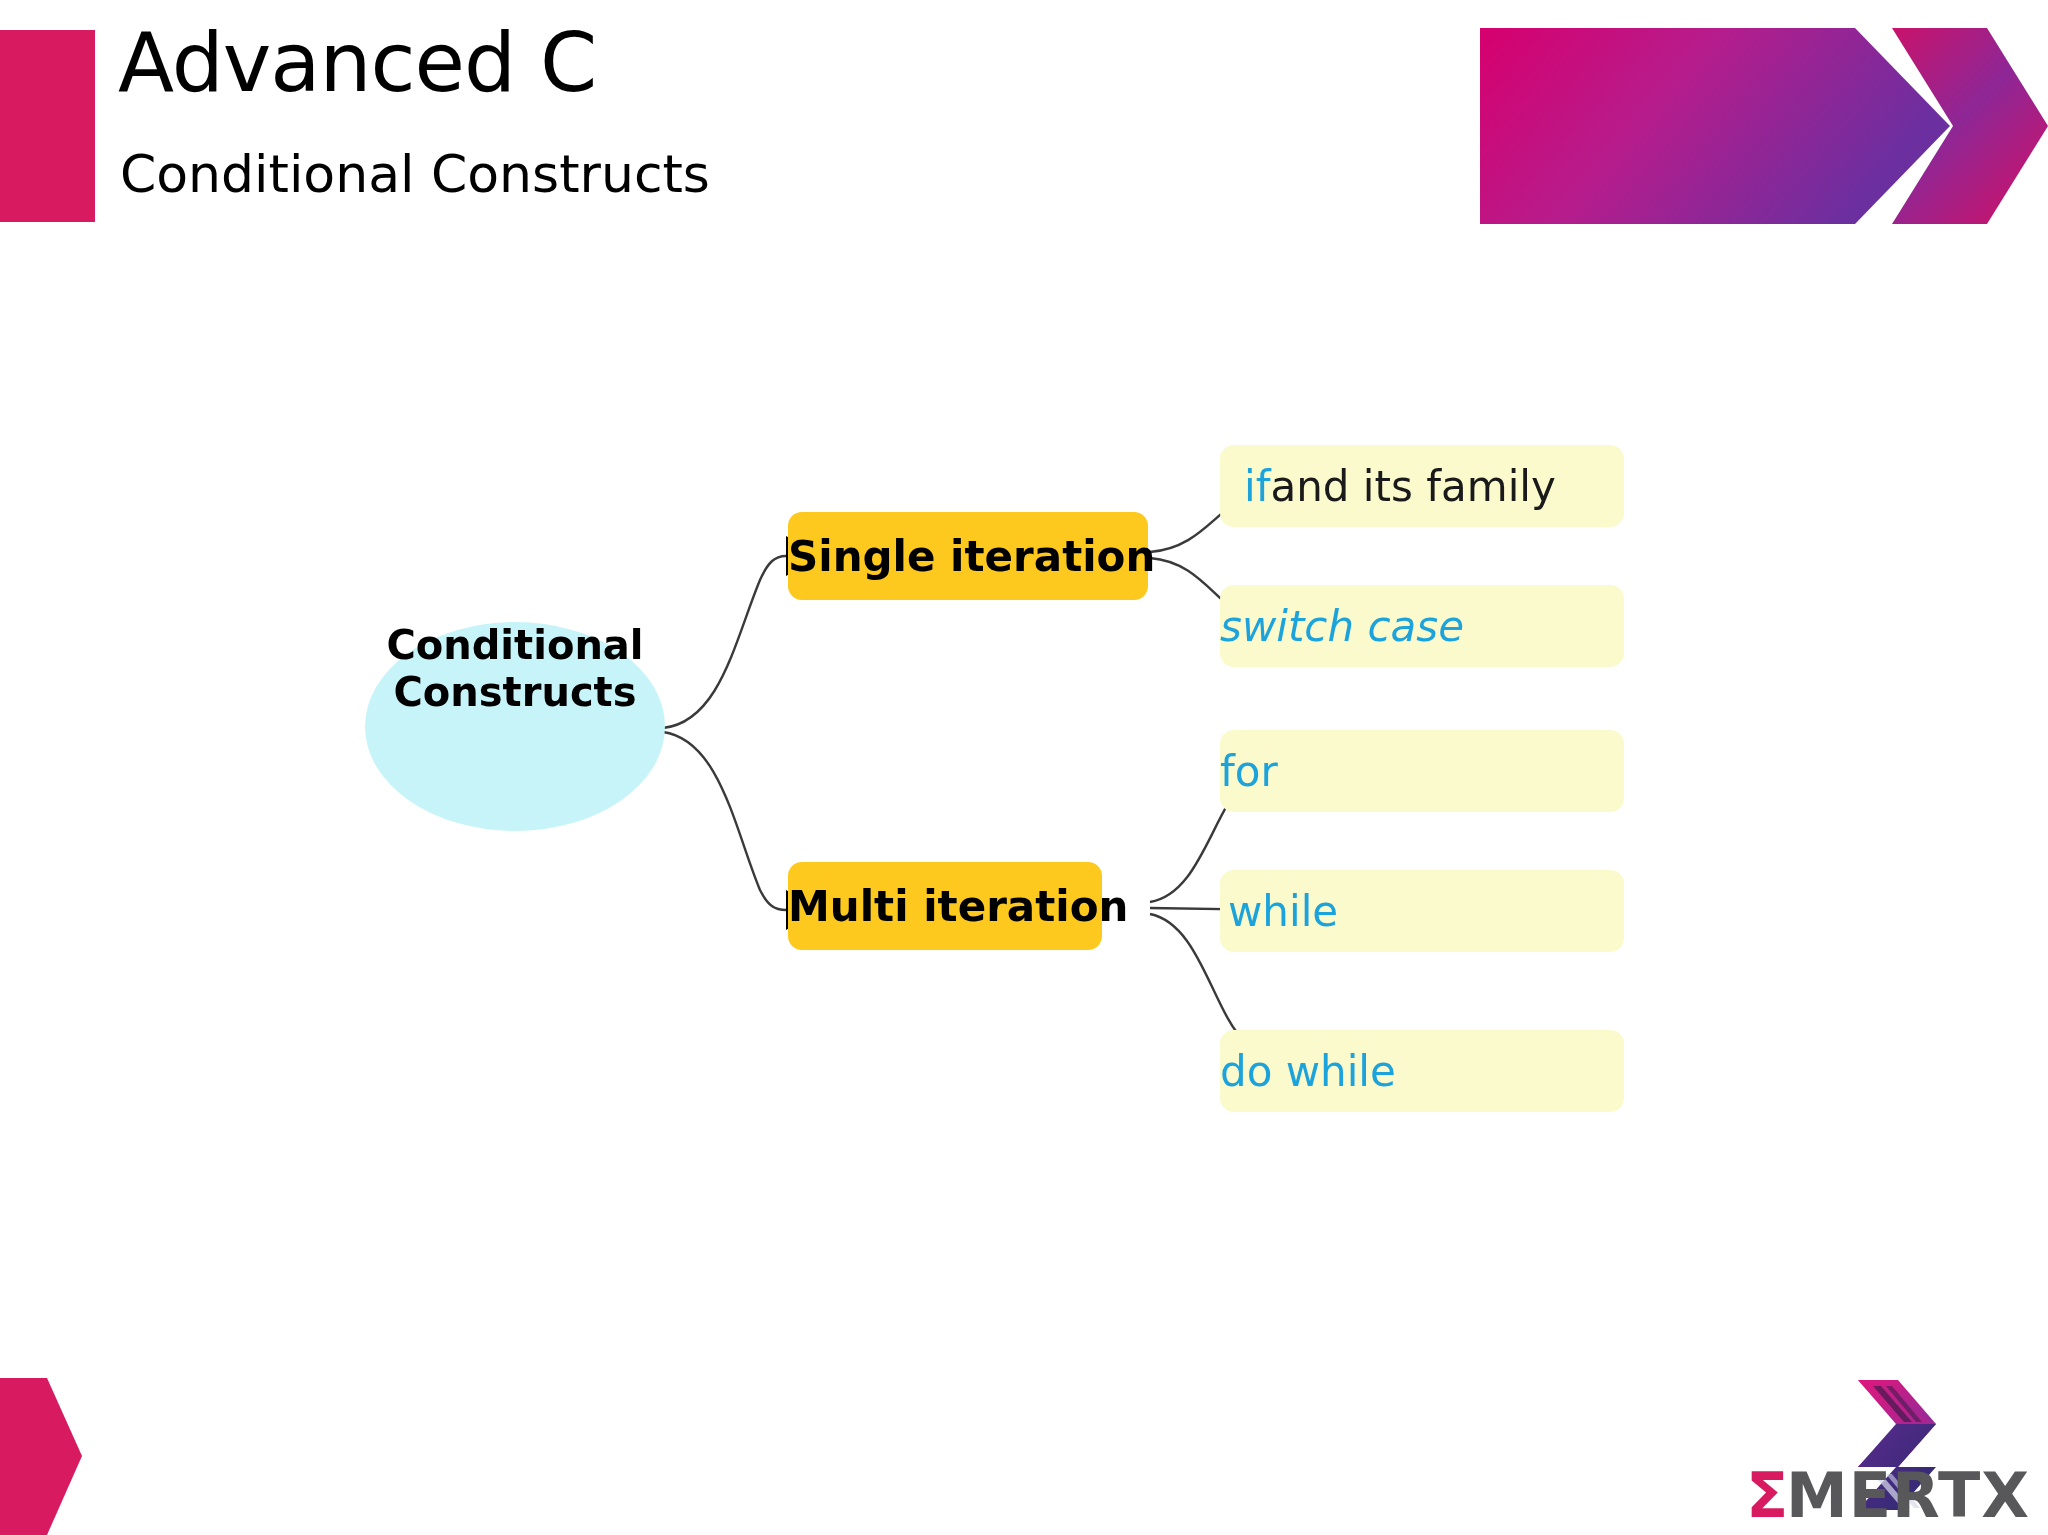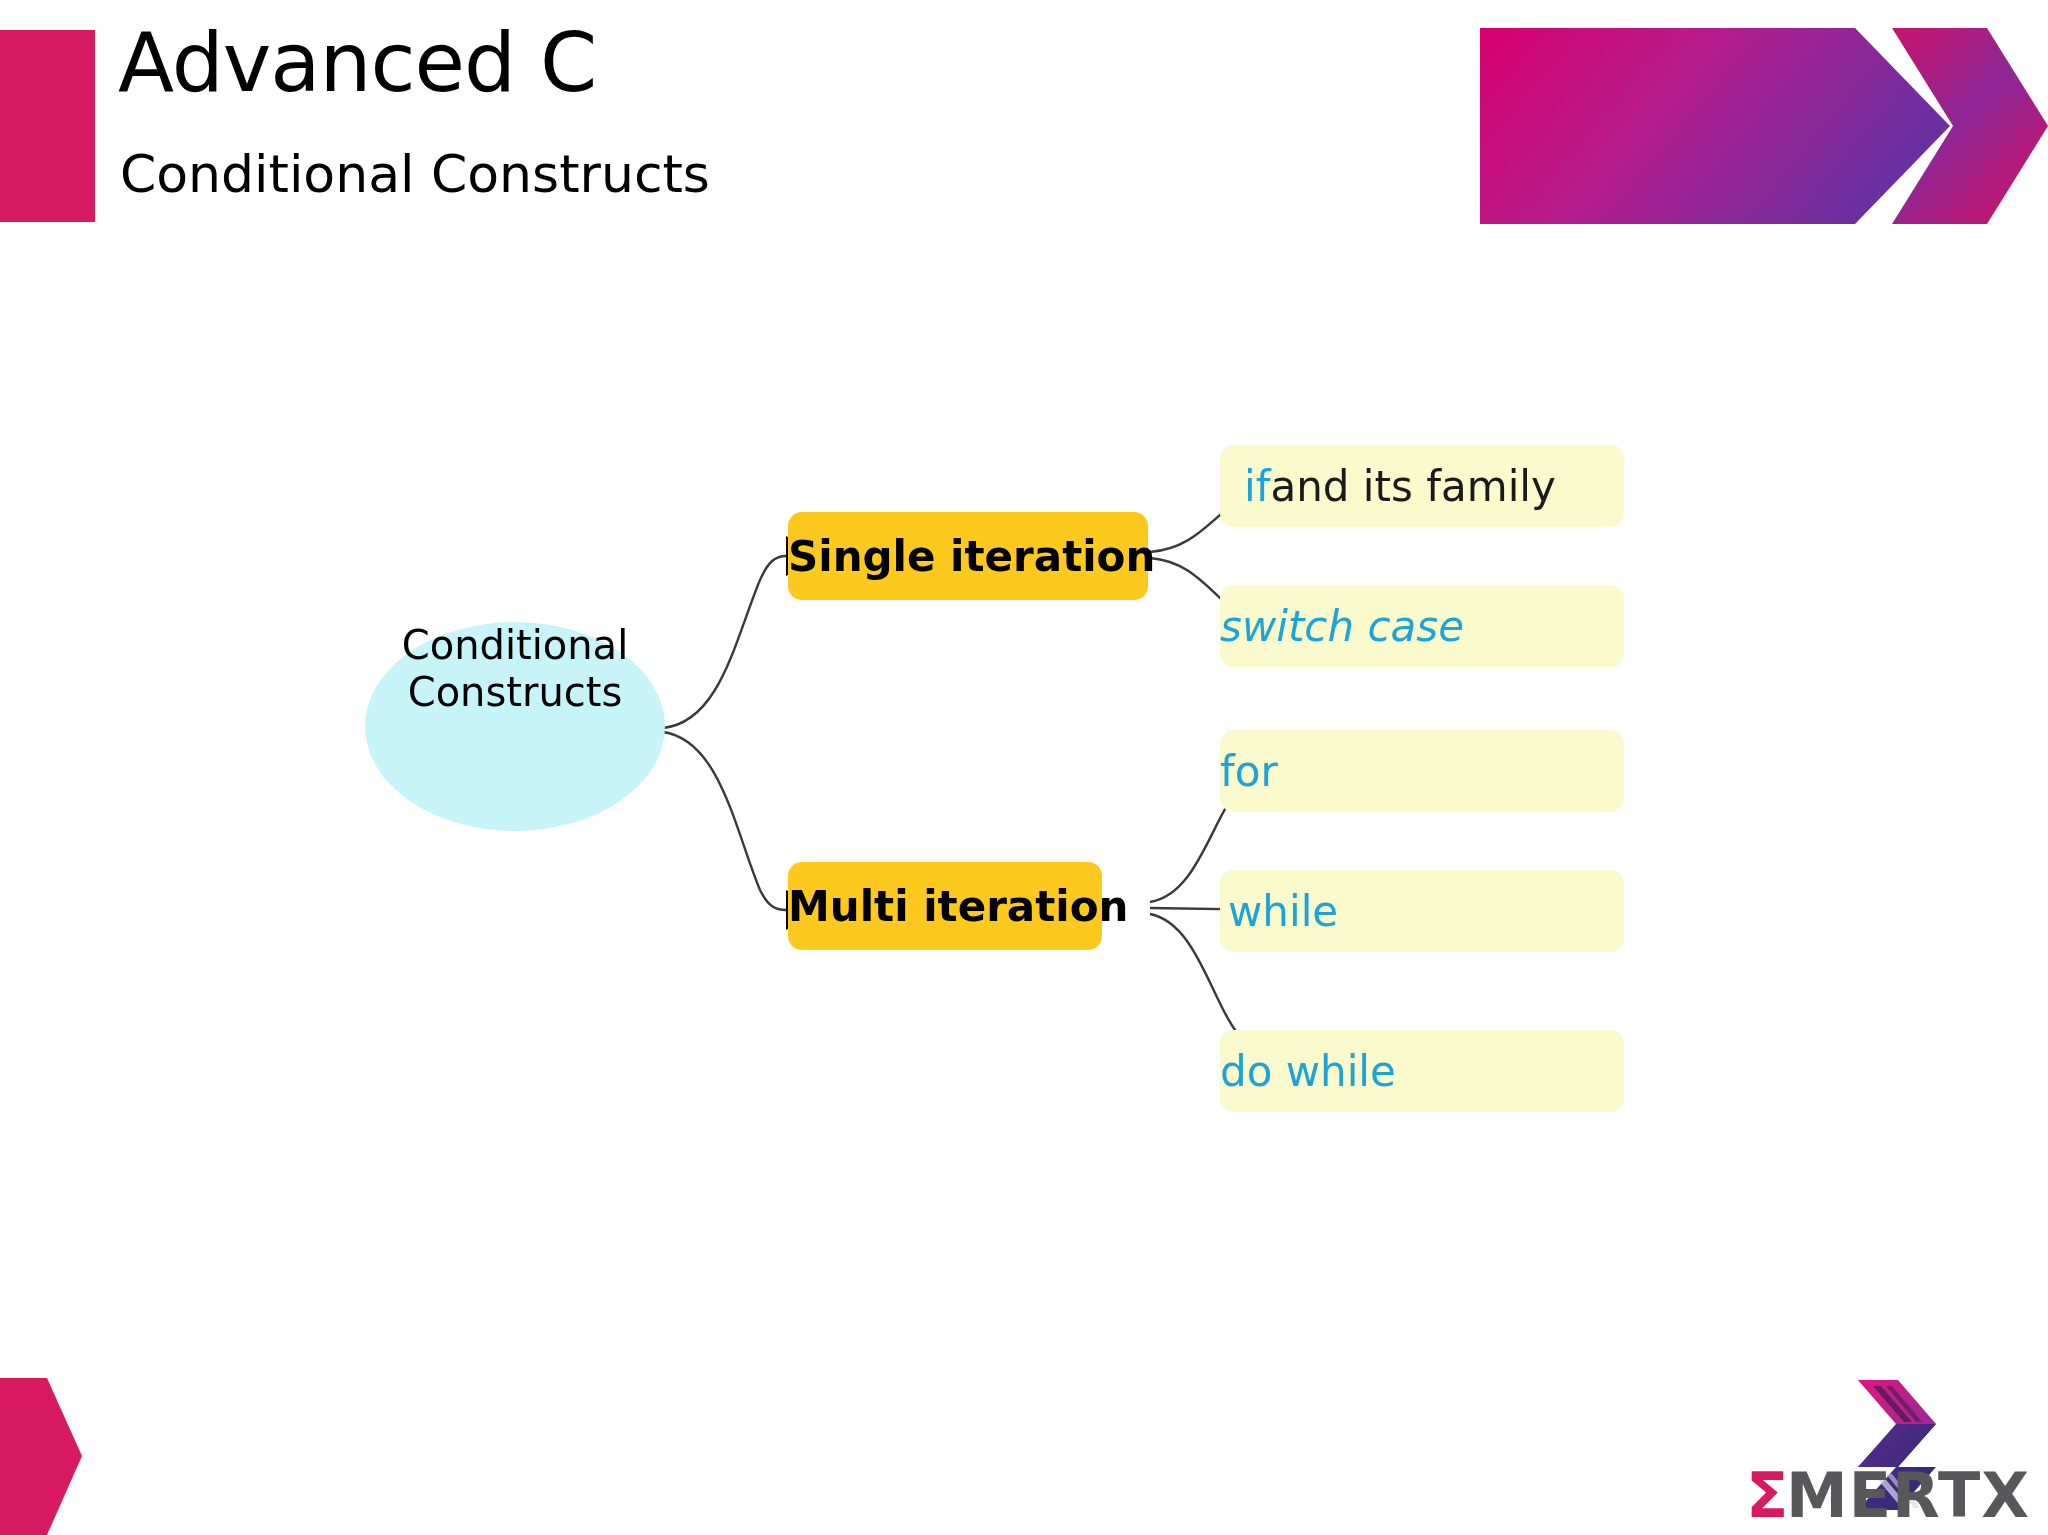--- a/index.html
+++ b/index.html
@@ -92,21 +92,21 @@
   .node-root {
     left: 365px;
     top: 622px;
     width: 300px;
     height: 209px;
     border-radius: 50%;
     background: #C7F4F8;
     flex-direction: column;
     line-height: 1.18;
     font-size: 40px;
-    font-weight: normal;
+    font-weight: bold;
     color: #000000;
     text-align: center;
   }
 
   .node-branch {
     height: 88px;
     border-radius: 14px;
     background: #FDC91F;
     font-size: 42px;
     font-weight: bold;

